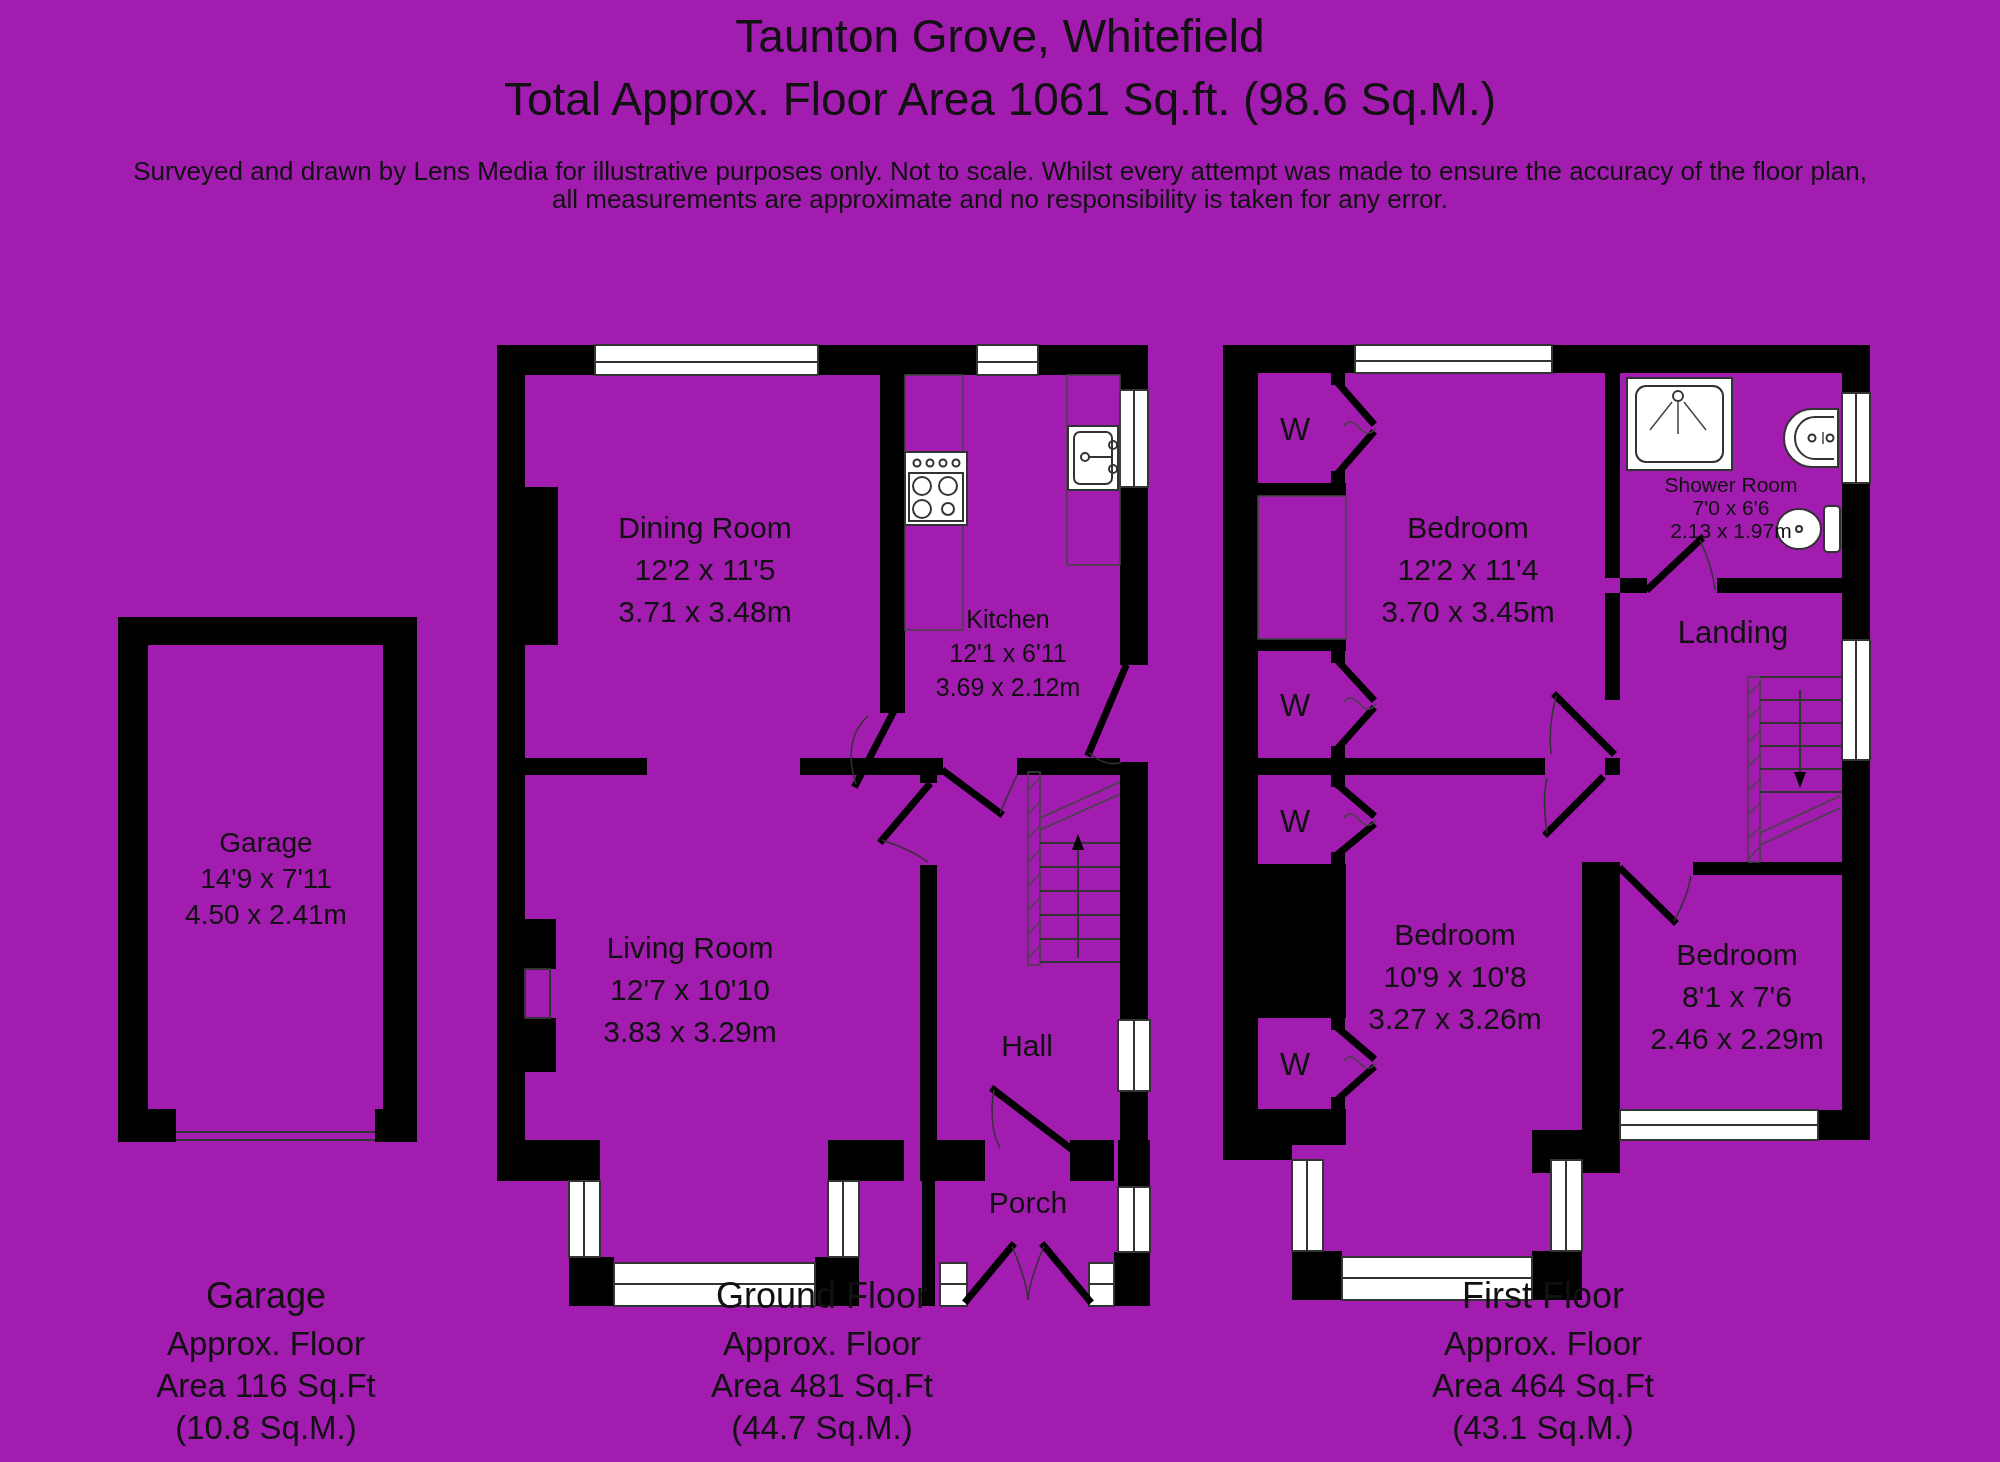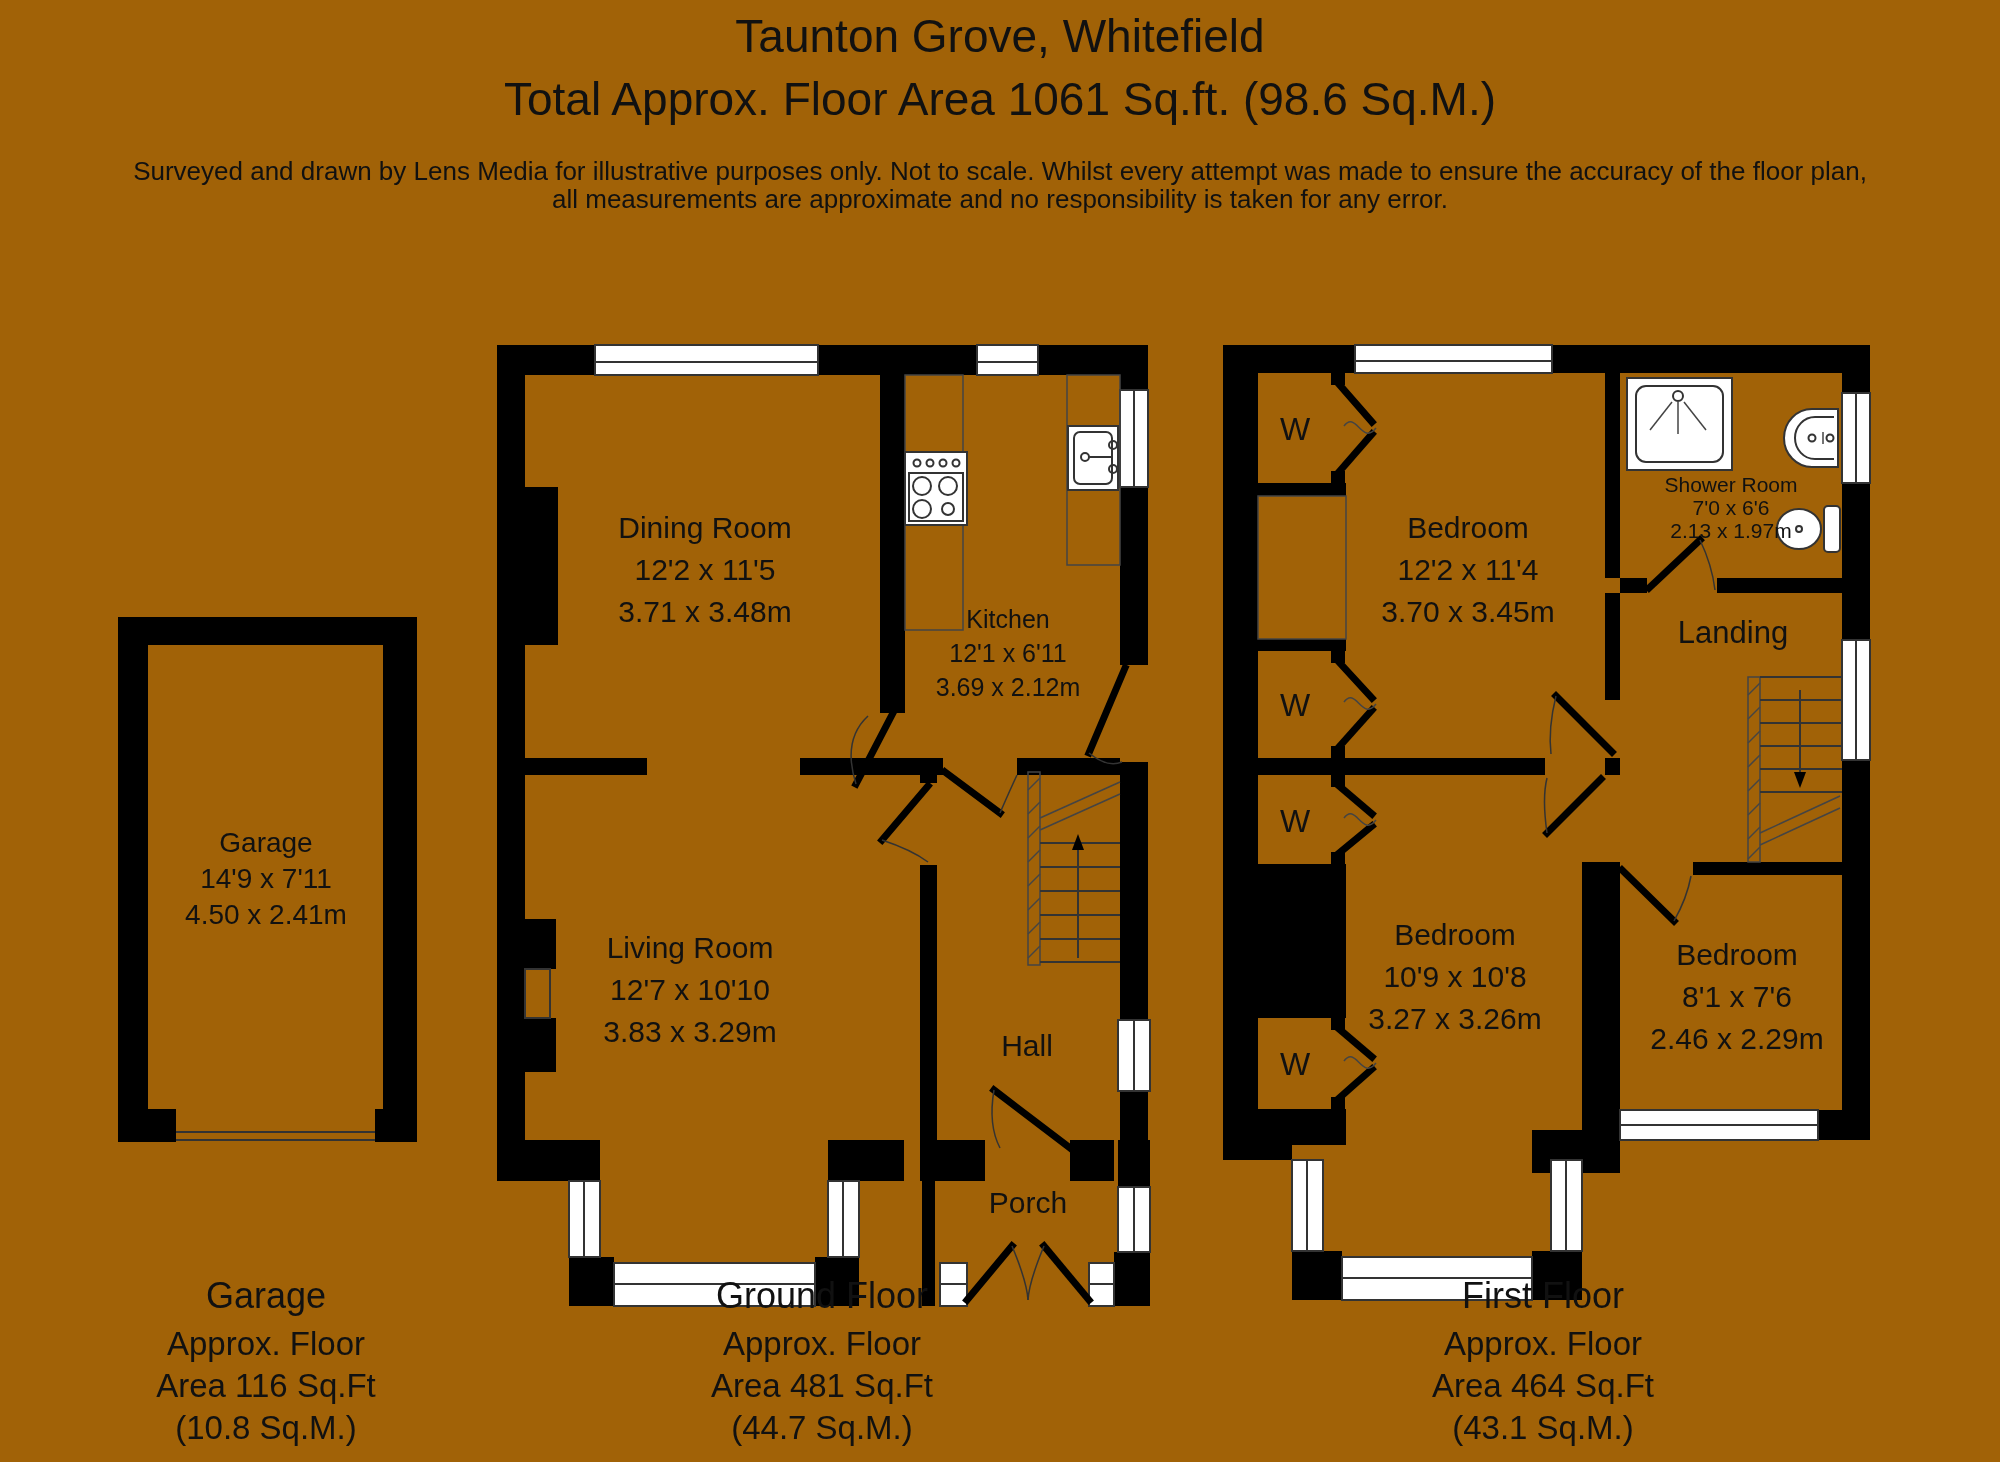--- a/index.html
+++ b/index.html
@@ -1,16 +1,16 @@
 <!DOCTYPE html>
 <html><head>
 <meta charset="utf-8">
 <style>
   html,body{margin:0;padding:0;background:#fff;}
-  .page{position:relative;width:2000px;height:1462px;background:#a16207;overflow:hidden;}
+  .page{position:relative;width:2000px;height:1462px;background:#a21caf;overflow:hidden;}
   svg{display:block;}
   .wall{fill:#000;stroke:none;}
   .win{fill:#fff;stroke:#333;stroke-width:2;}
   .wline{stroke:#333;stroke-width:2;}
   .thin{fill:none;stroke:#333;stroke-width:2;}
   .thin1{fill:none;stroke:#444;stroke-width:1.5;}
   .leaf{stroke:#000;stroke-width:7;stroke-linecap:square;}
   .arc{fill:none;stroke:#333;stroke-width:1.5;}
   .fix{fill:#fff;stroke:#333;stroke-width:2;}
   .fixl{fill:none;stroke:#333;stroke-width:2;}

